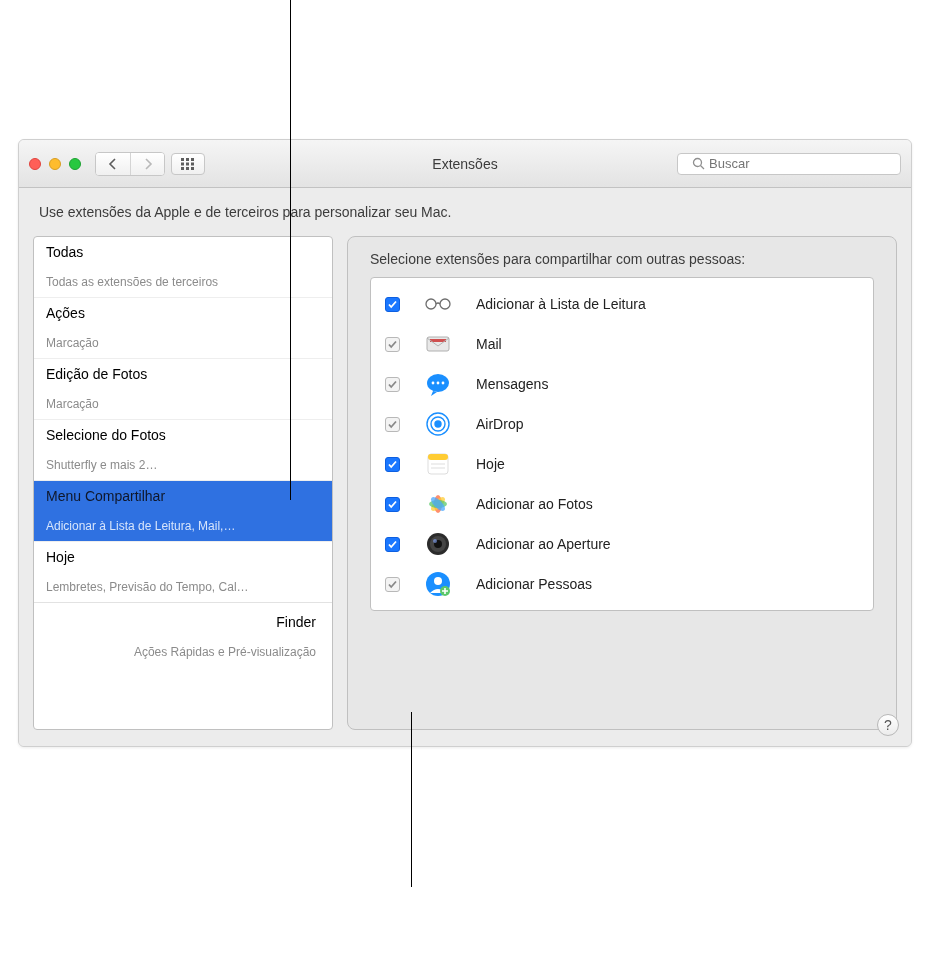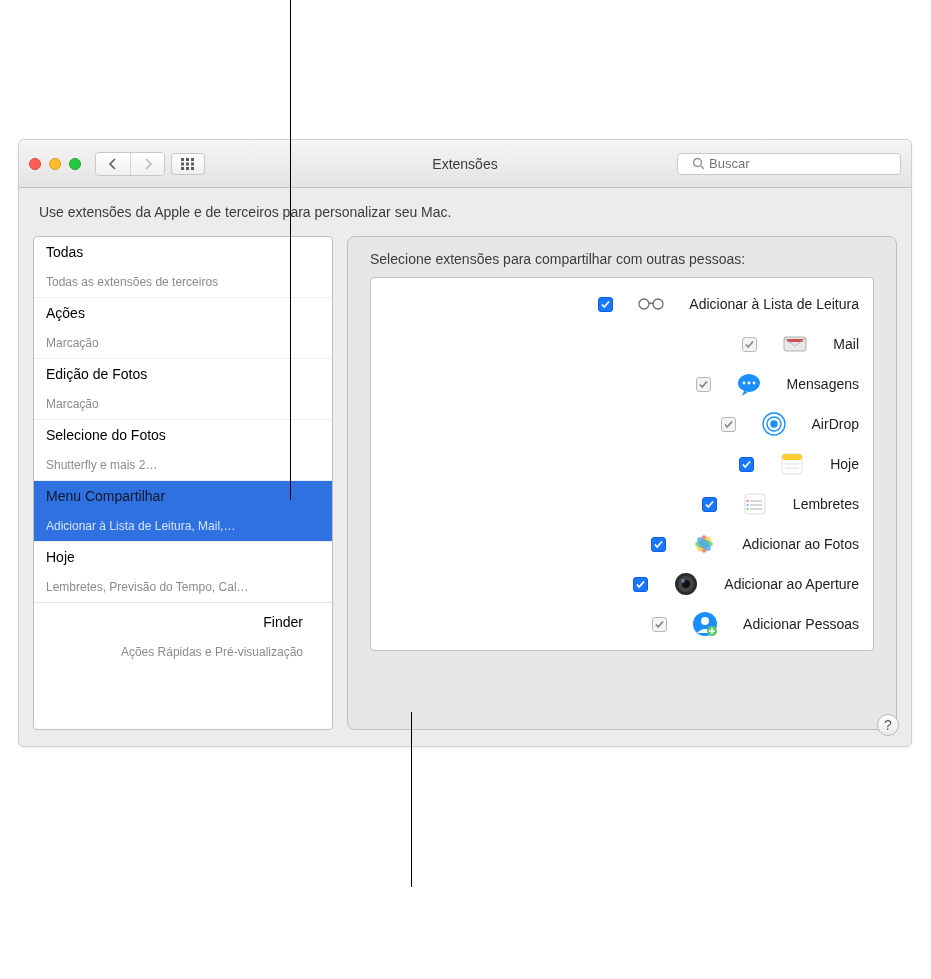--- a/index.html
+++ b/index.html
@@ -120,21 +120,21 @@
     }
     .sidebar {
       width: 300px;
       background:#fff;
       border:1px solid #c0c0c0;
       border-radius:4px;
       overflow:hidden;
       min-height: 494px;
     }
     .sb-item{
-      padding: 7px 29px 8px 12px;
+      padding: 7px 16px 8px 12px;
       border-bottom: 1px solid #eee;
       cursor: default;
     }
     .sb-item.no-border{ border-bottom:none;text-align:right; }
     .sb-item.with-sep{ border-bottom:1px solid #e2e2e2; margin-bottom:4px; }
     .sb-title{
       font-size: 14px;
       color: #000;
     }
     .sb-sub{
@@ -167,21 +167,20 @@
       border:1px solid #c0c0c0;
       border-radius:4px;
       padding: 6px 0;
     }
     .ext-row{
       display:flex;
       align-items:center;
       height: 40px;
       padding: 0 14px;
       gap: 24px;
-      justify-content: flex-end;
     }
     .ext-row .cb{
       width:15px; height:15px;
       border-radius:3px;
       display:flex; align-items:center; justify-content:center;
       flex-shrink:0;
     }
     .cb.checked-blue{
       background:#1a77ff;
       border:1px solid #0d5fe0;
@@ -384,39 +383,20 @@
             <svg width="26" height="26">
                 <rect x="3" y="3" width="20" height="20" rx="3" fill="#fff" stroke="#ddd"></rect>
                 <rect x="3" y="3" width="20" height="6" rx="3" fill="#ffcc33"></rect>
                 <line x1="6" y1="13" x2="20" y2="13" stroke="#ddd"></line>
                 <line x1="6" y1="17" x2="20" y2="17" stroke="#ddd"></line>
               </svg>
           </div>
           <div class="ext-label">Hoje</div>
         </div>
 
-        <div class="ext-row">
-          <div class="cb checked-blue">
-            <svg width="11" height="11">
-                <path d="M2 5.5 L4.2 8 L9 2.5" stroke="#fff" stroke-width="1.8" fill="none"></path>
-              </svg>
-          </div>
-          <div class="icon">
-            <svg width="26" height="26">
-                <rect x="3" y="3" width="20" height="20" rx="3" fill="#fff" stroke="#ddd"></rect>
-                <line x1="8" y1="10" x2="20" y2="10" stroke="#ccc" stroke-width="1.5"></line>
-                <line x1="8" y1="14" x2="20" y2="14" stroke="#ccc" stroke-width="1.5"></line>
-                <line x1="8" y1="18" x2="20" y2="18" stroke="#ccc" stroke-width="1.5"></line>
-                <circle cx="5.5" cy="10" r="1" fill="#ff6a3c"></circle>
-                <circle cx="5.5" cy="14" r="1" fill="#4aa8ff"></circle>
-                <circle cx="5.5" cy="18" r="1" fill="#5bc86a"></circle>
-              </svg>
-          </div>
-          <div class="ext-label">Lembretes</div>
-        </div>
 
         <div class="ext-row">
           <div class="cb checked-blue">
             <svg width="11" height="11">
                 <path d="M2 5.5 L4.2 8 L9 2.5" stroke="#fff" stroke-width="1.8" fill="none"></path>
               </svg>
           </div>
           <div class="icon">
             <svg width="26" height="26">
               <g transform="translate(13,13)">

